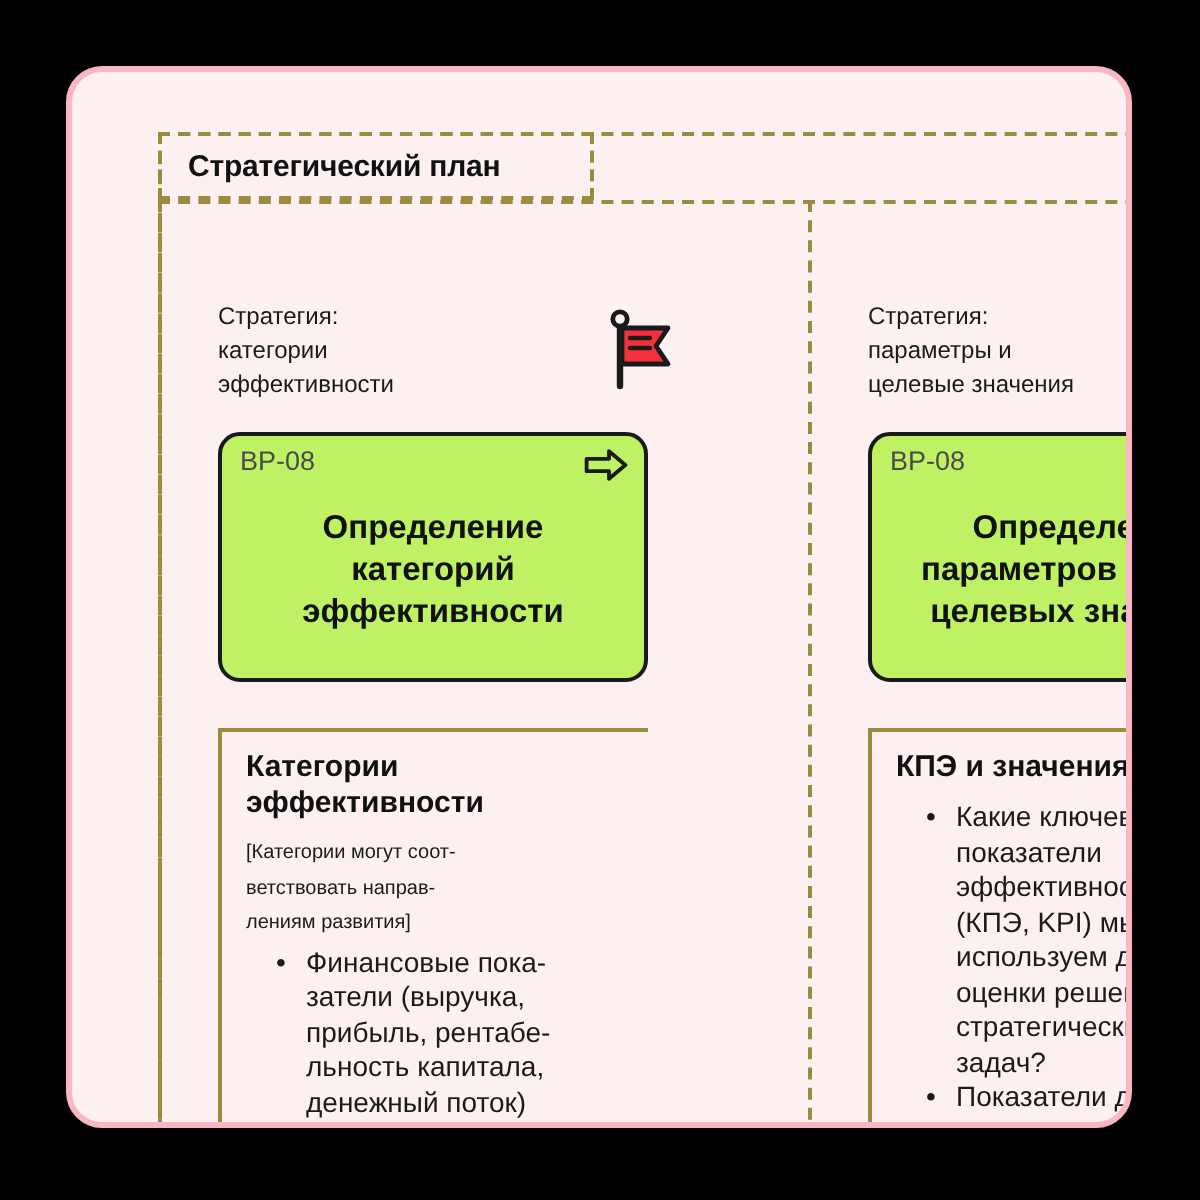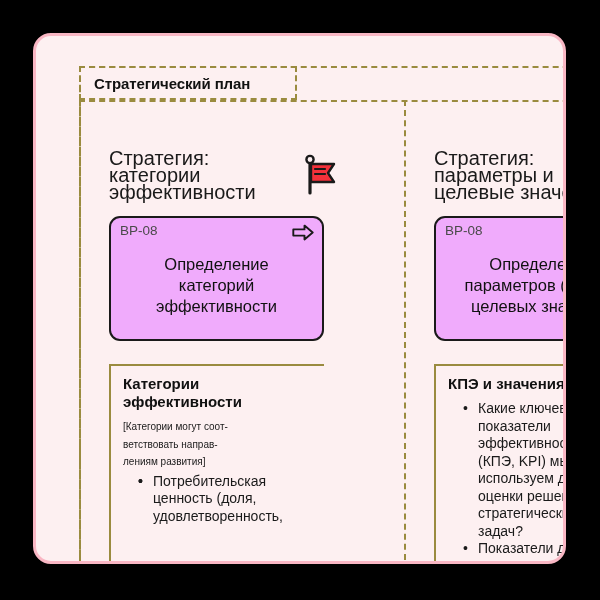--- a/index.html
+++ b/index.html
@@ -99,21 +99,21 @@
     height: 470px;
     border-left: 2px dashed #9a8b3f;
   }
 
   
   .strategy-caption {
     position: absolute;
     left: 30px;
     top: 50px;
     width: 200px;
-    font-size: 20px;
+    font-size: 12px;
     line-height: 17px;
     color: #1a1a1a;
     white-space: pre-line;
   }
 
   
   .flag-icon {
     position: absolute;
     left: 222px;
     top: 53px;
@@ -121,21 +121,21 @@
     height: 42px;
   }
 
   
   .process-box {
     position: absolute;
     left: 30px;
     top: 116px;
     width: 215px;
     height: 125px;
-    background: #f0abfc;
+    background: #bef264;
     border: 2px solid #1a1a1a;
     border-radius: 11px;
     box-sizing: border-box;
   }
   .process-code {
     position: absolute;
     left: 9px;
     top: 5px;
     font-size: 13.5px;
     color: #4a4a4a;
@@ -150,20 +150,21 @@
   .process-title {
     position: absolute;
     left: 8px;
     right: 8px;
     top: 36px;
     text-align: center;
     font-size: 16.5px;
     line-height: 21px;
     color: #111111;
     white-space: pre-line;
+    font-weight: bold;
   }
 
   
   .note-block {
     position: absolute;
     left: 30px;
     top: 264px;
     width: 215px;
     height: 210px;
     box-sizing: border-box;
@@ -250,21 +251,25 @@
 эффективности</div>
       </div>
 
       <div class="note-block">
         <div class="note-title">Категории
 эффективности</div>
         <div class="note-para">[Категории могут соот-
 ветствовать направ-
 лениям развития]</div>
         <ul class="note-list">
-          <li><span class="bullet">•</span></li>
+          <li><span class="bullet">•</span><span>Финансовые пока-
+затели (выручка,
+прибыль, рентабе-
+льность капитала,
+денежный поток)</span></li>
           <li><span class="bullet">•</span><span>Потребительская
 ценность (доля,
 удовлетворенность,</span></li>
         </ul>
       </div>
     </div>
 
     <div class="column col-1">
       <div class="col-divider"></div>
 

